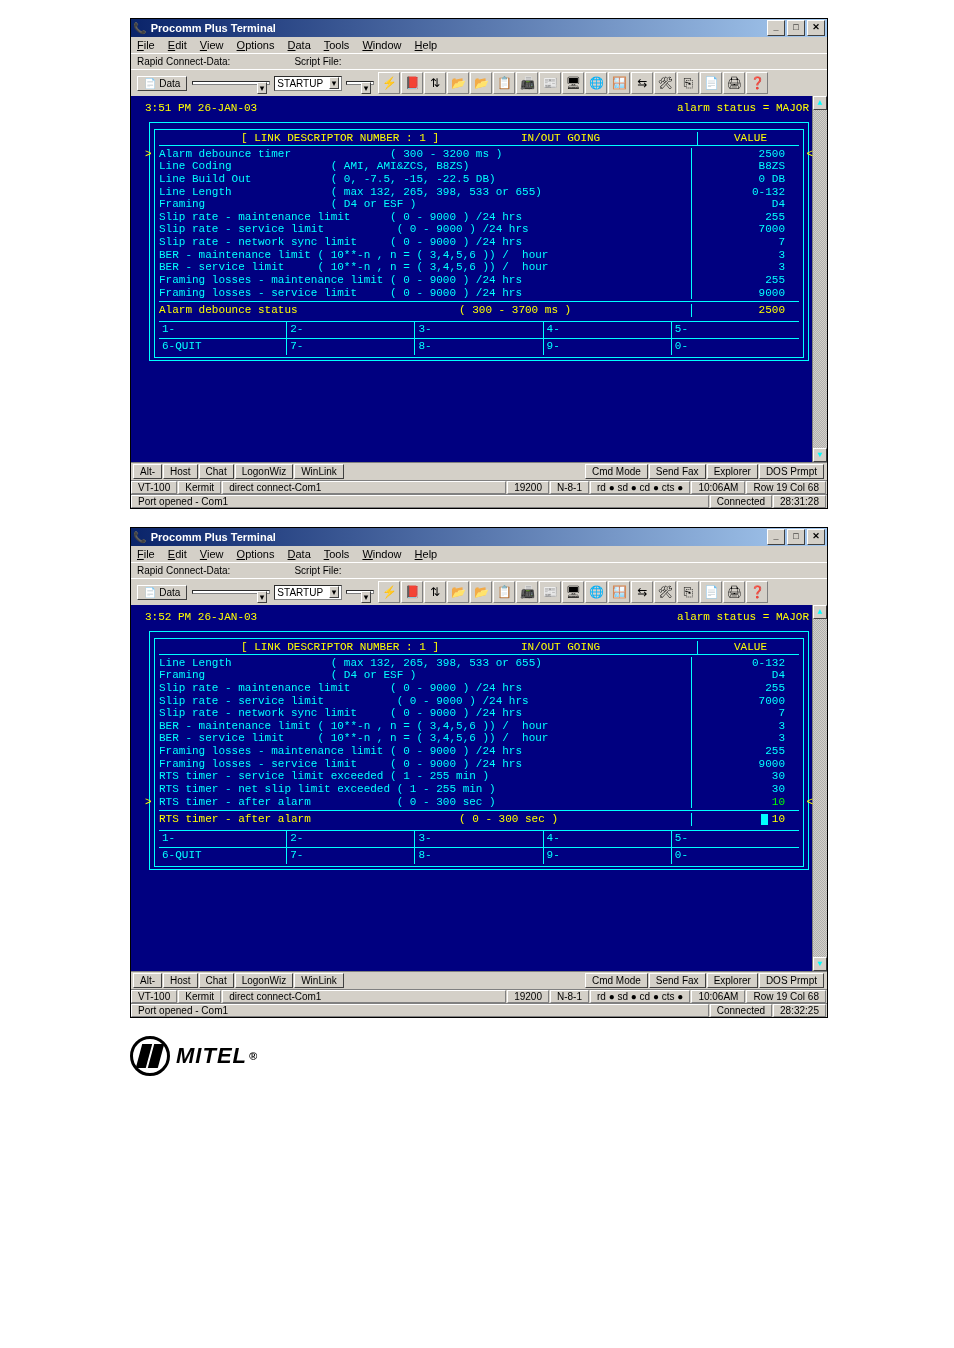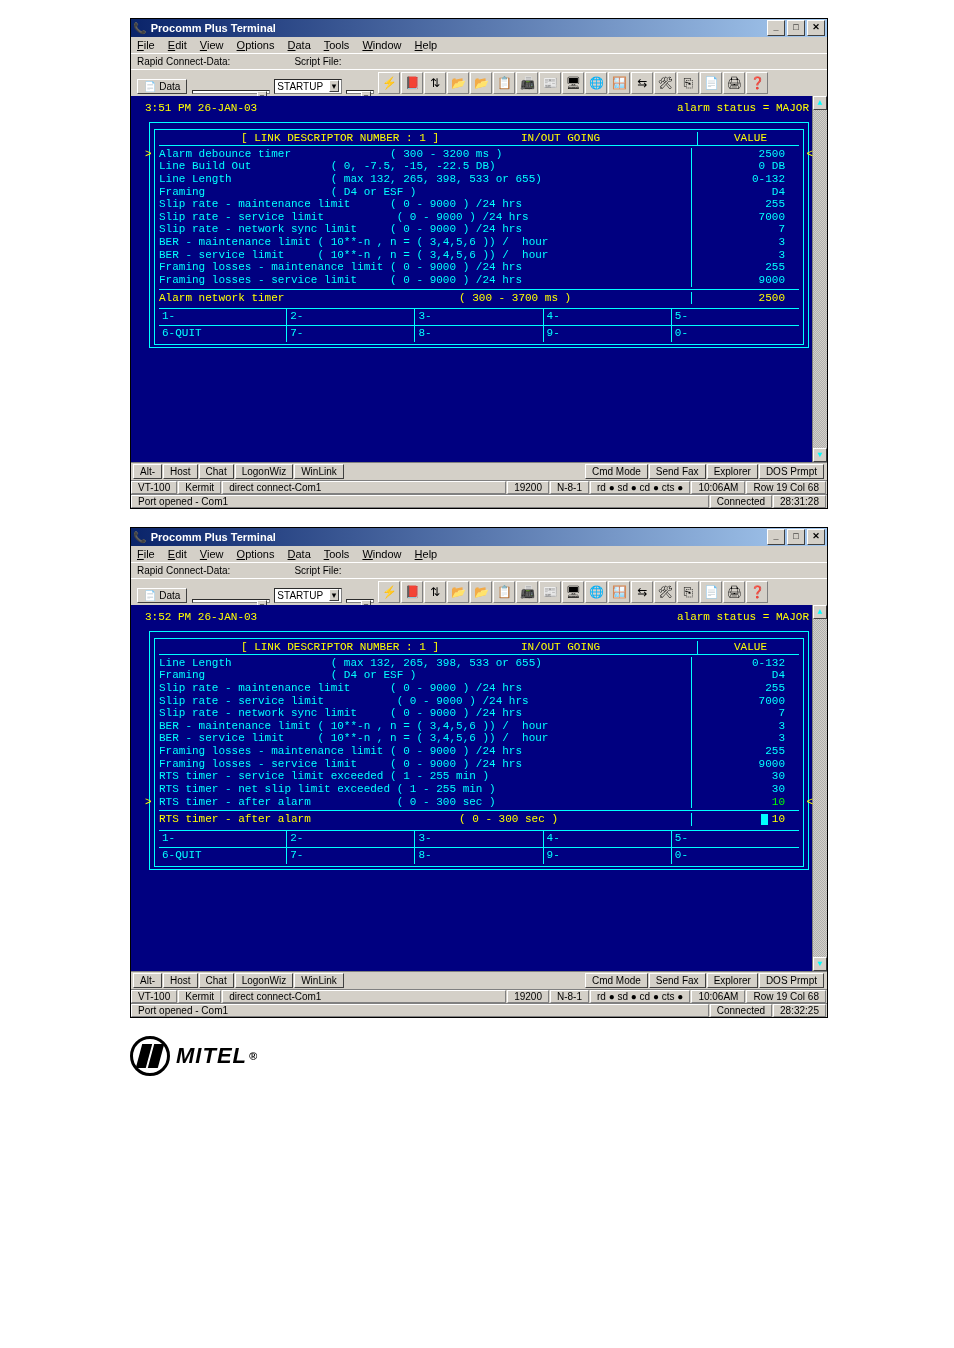--- a/index.html
+++ b/index.html
@@ -37,21 +37,21 @@
   }
   .menubar {
     background:#d4d0c8;
     padding: 2px 6px;
     font-size: 11px;
   }
   .menubar span { margin-right: 10px; }
   .menubar u { text-decoration: underline; }
   .toolbar-row {
     display:flex;
-    align-items:flex-end;
+    align-items:center;
     padding:2px 6px;
     gap:4px;
     background:#d4d0c8;
     border-top:1px solid #fff;
   }
   .label { font-size:10px; }
   .dropdown {
     background:#fff;
     border:1px inset #808080;
     font-size:10px;
@@ -283,33 +283,34 @@
       <div class="panel-inner">
         <div class="hdr-row">
           <div class="hdr-left">[  LINK DESCRIPTOR NUMBER :  1 ]</div>
           <div class="hdr-mid">IN/OUT GOING</div>
           <div class="hdr-val">VALUE</div>
         </div>
         <div class="data-block" id="s1-lines">
           <span class="marker-left" style="left:-14px;top:2px">&gt;</span>
           <span class="marker-right" style="right:-14px;top:2px">&lt;</span>
         <div class="data-line"><div class="ln-left">Alarm debounce timer               ( 300 - 3200 ms )</div><div class="ln-val">2500</div></div>
+            <div class="data-line"><div class="ln-left">Line Coding               ( AMI, AMI&amp;ZCS, B8ZS)</div><div class="ln-val">B8ZS</div></div>
             <div class="data-line"><div class="ln-left">Line Build Out            ( 0, -7.5, -15, -22.5 DB)</div><div class="ln-val">0 DB</div></div>
             <div class="data-line"><div class="ln-left">Line Length               ( max 132, 265, 398, 533 or 655)</div><div class="ln-val">0-132</div></div>
             <div class="data-line"><div class="ln-left">Framing                   ( D4 or ESF )</div><div class="ln-val">D4</div></div>
             <div class="data-line"><div class="ln-left">Slip rate - maintenance limit      ( 0 - 9000 ) /24 hrs</div><div class="ln-val">255</div></div>
             <div class="data-line"><div class="ln-left">Slip rate - service limit           ( 0 - 9000 ) /24 hrs</div><div class="ln-val">7000</div></div>
             <div class="data-line"><div class="ln-left">Slip rate - network sync limit     ( 0 - 9000 ) /24 hrs</div><div class="ln-val">7</div></div>
             <div class="data-line"><div class="ln-left">BER - maintenance limit ( 10**-n , n = ( 3,4,5,6 )) /  hour</div><div class="ln-val">3</div></div>
             <div class="data-line"><div class="ln-left">BER - service limit     ( 10**-n , n = ( 3,4,5,6 )) /  hour</div><div class="ln-val">3</div></div>
             <div class="data-line"><div class="ln-left">Framing losses - maintenance limit ( 0 - 9000 ) /24 hrs</div><div class="ln-val">255</div></div>
             <div class="data-line"><div class="ln-left">Framing losses - service limit     ( 0 - 9000 ) /24 hrs</div><div class="ln-val">9000</div></div>
           </div>
         <div class="edit-row">
-          <div class="ln-left" style="flex:0 0 300px">Alarm network timer</div>
+          <div class="ln-left" style="flex:0 0 300px">Alarm debounce status</div>
           <div class="ln-range" style="flex:0 0 232px">( 300 - 3700 ms )</div>
           <div class="edit-val">2500</div>
         </div>
         <div class="fkey-grid" id="s1-fkeys">
             <div class="fkey-row">
               <div class="fkey-cell">1-</div>
               <div class="fkey-cell">2-</div>
               <div class="fkey-cell">3-</div>
               <div class="fkey-cell">4-</div>
               <div class="fkey-cell">5-</div>

